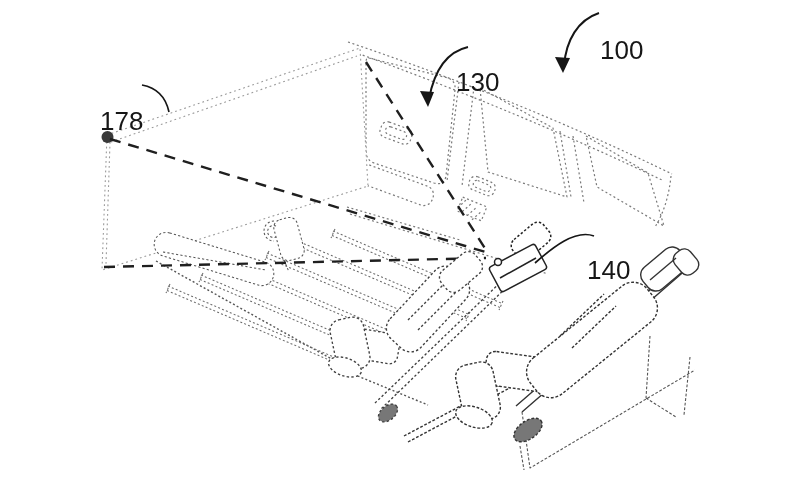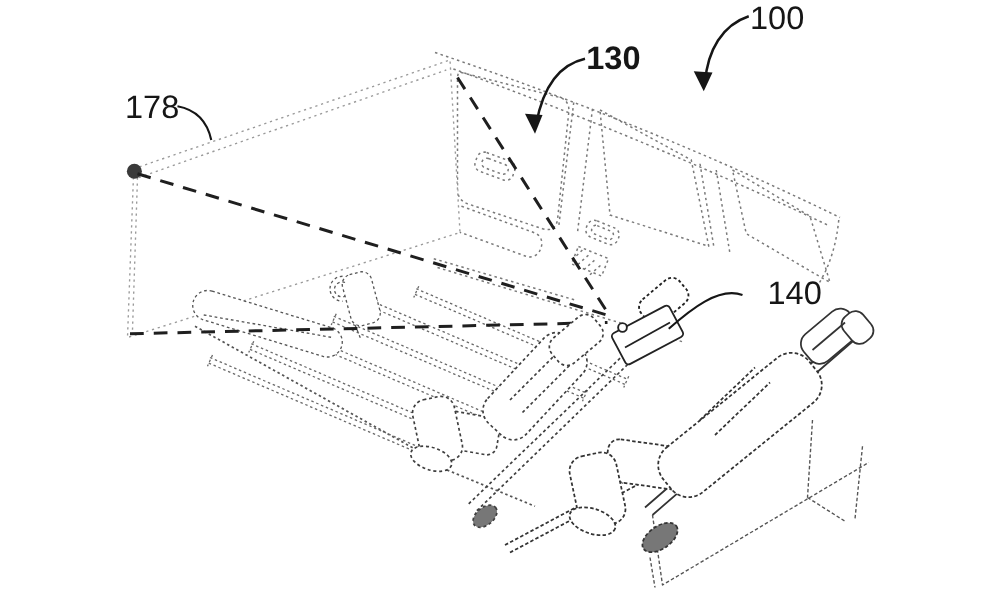--- a/index.html
+++ b/index.html
@@ -1,23 +1,23 @@
 <!DOCTYPE html>
 <html><head>
 <meta charset="utf-8">
 <style>
   html,body{margin:0;padding:0;background:#fff;}
   #fig{position:relative;width:800px;height:480px;background:#ffffff;overflow:hidden;
        font-family:"Liberation Sans",sans-serif;}
   #fig svg{position:absolute;left:0;top:0;}
   .fig-label{position:absolute;font-size:26px;font-weight:400;color:#161616;
-             letter-spacing:0px;line-height:1;user-select:none;}
+             letter-spacing:0px;line-height:1;user-select:none;margin-top:36px;}
   .l100{left:600px;top:1px;}
-  .l130{left:469px;top:33px;font-weight:bold;}
-  .l140{left:614px;top:221px;text-align:center;}
+  .l130{left:456px;top:33px;}
+  .l140{left:587px;top:221px;text-align:center;}
   .l145{left:100px;top:72px;}
 </style>
 </head>
 <body>
 
 <div id="fig">
 
 <svg width="800" height="480" viewBox="0 0 800 480">
 
   <g fill="none" stroke="#7a7a7a" stroke-width="1.2" stroke-dasharray="2 2.6" stroke-linejoin="round">

